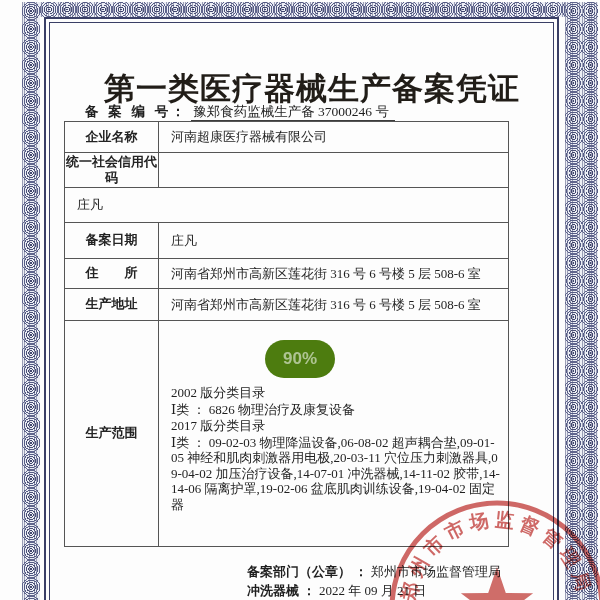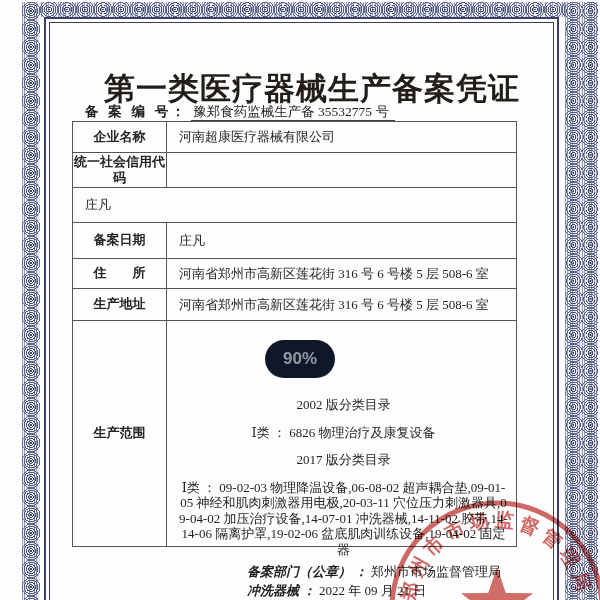--- a/index.html
+++ b/index.html
@@ -32,64 +32,64 @@
   
   .title{
     position:absolute;left:0;top:56px;width:600px;margin:12px;
     text-align:center;font-family:"Liberation Sans","DejaVu Sans",sans-serif;
     font-size:31px;font-weight:900;letter-spacing:1px;color:#211d18;
   }
   .recno{position:absolute;left:85px;top:103px;font-size:13.5px;white-space:nowrap;}
   .recno-label{font-family:"Liberation Sans","DejaVu Sans",sans-serif;font-weight:700;letter-spacing:3px;}
   .recno-value{border-bottom:1px solid #3c3c3c;padding:0 6px 1px 2px;}
   
-  .table{position:absolute;left:72px;top:121px;width:445px;border:1px solid #555;box-sizing:border-box;}
+  .table{position:absolute;left:64px;top:121px;width:445px;border:1px solid #555;box-sizing:border-box;}
   .trow{display:flex;border-bottom:1px solid #555;box-sizing:border-box;}
   .trow:last-child{border-bottom:none;}
   .tlabel{
     width:94px;flex:0 0 94px;border-right:1px solid #555;box-sizing:border-box;
     display:flex;align-items:center;justify-content:center;text-align:center;
     font-family:"Liberation Sans","DejaVu Sans",sans-serif;font-weight:600;
     font-size:13px;line-height:1.25;padding:2px 1px;color:#232323;
   }
   .tvalue{
     flex:1;display:flex;align-items:center;
     font-size:13px;padding:2px 8px 2px 12px;box-sizing:border-box;
     word-break:break-all;
   }
   .scope-value{display:block;padding-top:64px;line-height:15.5px;}
-  .scope-line{margin:12px 0 1px 0;text-align:center;}
+  .scope-line{margin:0 0 1px 0;}
   
   .footer{position:absolute;left:247px;top:562px;font-size:13px;line-height:19px;white-space:nowrap;}
-  .footer .lbl{font-family:"Liberation Sans","DejaVu Sans",sans-serif;font-weight:600;font-style:italic;}
+  .footer .lbl{font-family:"Liberation Sans","DejaVu Sans",sans-serif;font-weight:600;}
   
   .seal{position:absolute;left:382px;top:493px;mix-blend-mode:multiply;opacity:.85;}
   
   .zoom-pill{
     position:absolute;left:265px;top:340px;width:70px;height:38px;border-radius:19px;
-    background:#0f172a;display:flex;align-items:center;justify-content:center;
+    background:#4d7c0f;display:flex;align-items:center;justify-content:center;
     font-family:"Liberation Sans","DejaVu Sans",sans-serif;font-size:17px;font-weight:700;
     color:rgba(255,255,255,.55);
   }
 </style>
 </head>
 <body>
 
 <div class="page">
 
   <div class="strip strip-top"></div>
   <div class="strip strip-left"></div>
   <div class="strip strip-right"></div>
   <div class="frame"></div>
 
   <h1 class="title">第一类医疗器械生产备案凭证</h1>
 
   <div class="recno">
     <span class="recno-label">备 案 编 号：</span>
-    <span class="recno-value">豫郑食药监械生产备 35532775 号</span>
+    <span class="recno-value">豫郑食药监械生产备 37000246 号</span>
   </div>
 
   <div class="table">
     <div class="trow" style="height:31px">
       <div class="tlabel">企业名称</div>
       <div class="tvalue">河南超康医疗器械有限公司</div>
     </div>
     <div class="trow" style="height:35px">
       <div class="tlabel">统一社会信用代码</div>
     </div>

